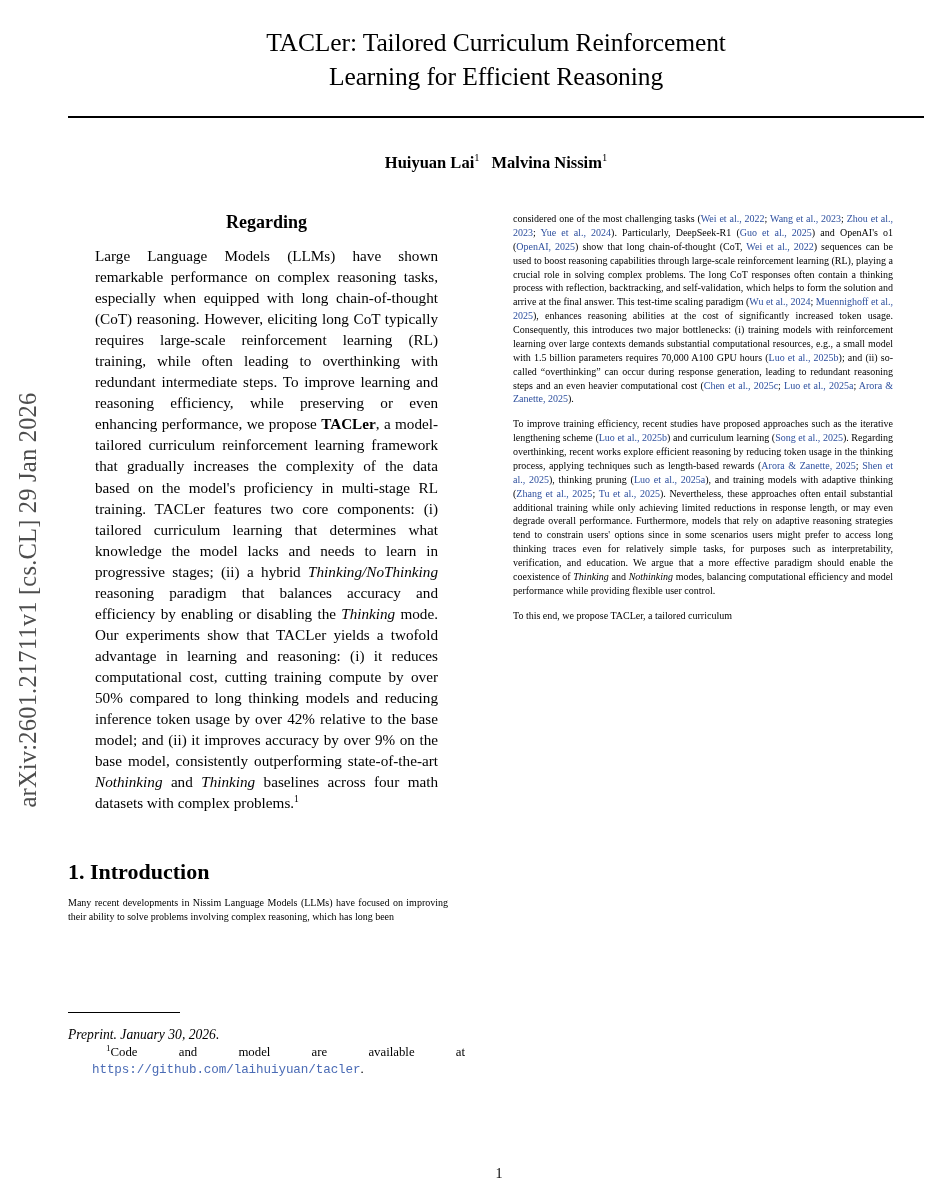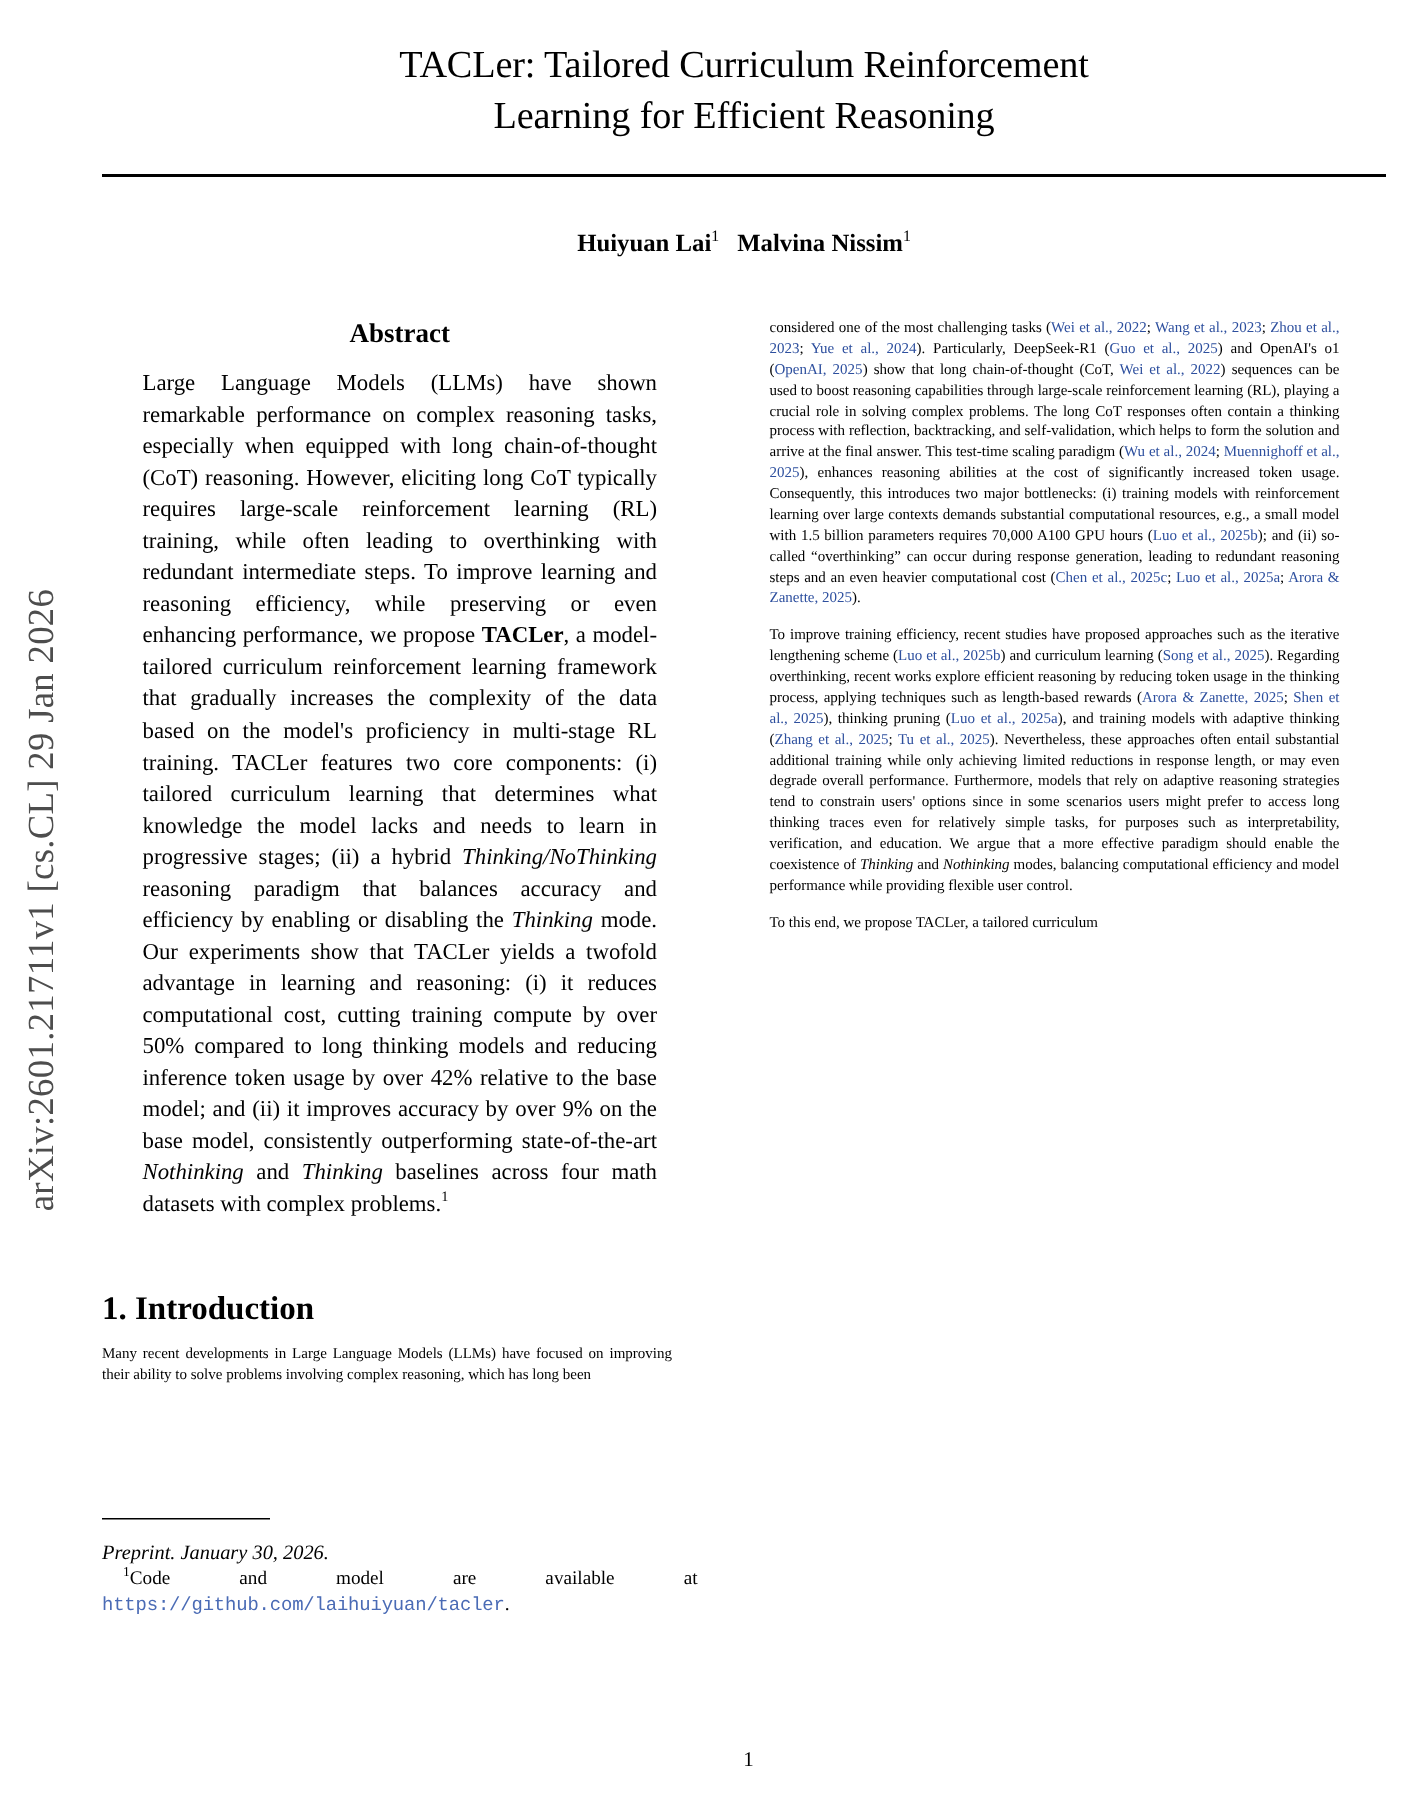--- a/index.html
+++ b/index.html
@@ -169,20 +169,21 @@
     margin: 14px 0 0 0;
   }
   .mono-url {
     font-family: "Liberation Mono", "DejaVu Sans Mono", monospace;
     font-size: 12.6px;
     color: #4a6bb5;
     letter-spacing: -0.1px;
   }
   #fn-code {
     margin-top: 1px;
+    margin-left: 24px;
   }
 
   #page-number {
     position: absolute;
     left: 0;
     top: 1166px;
     width: 886px;
     text-align: center;
     font-size: 14px;
   }
@@ -205,29 +206,29 @@
   <div id="title-rule"></div>
 
   <div id="authors">
     <span>Huiyuan Lai</span><span class="sup">1</span><span class="gap"></span><span>Malvina Nissim</span><span class="sup">1</span>
   </div>
 
   <div id="columns">
 
     <div class="col" id="col-left">
 
-      <h2 class="section-head-centered">Abstract</h2>
+      <h2 class="section-head-centered">Regarding</h2>
 
       <p class="abstract-body"><span>Large Language Models (LLMs) have shown remarkable performance on complex reasoning tasks, especially when equipped with long chain-of-thought (CoT) reasoning. However, eliciting long CoT typically requires large-scale reinforcement learning (RL) training, while often leading to overthinking with redundant intermediate steps. To improve learning and reasoning efficiency, while preserving or even enhancing performance, we propose </span><span class="bold">TACLer</span><span>, a model-tailored curriculum reinforcement learning framework that gradually increases the complexity of the data based on the model's proficiency in multi-stage RL training. TACLer features two core components: (i) tailored curriculum learning that determines what knowledge the model lacks and needs to learn in progressive stages; (ii) a hybrid </span><span class="ital">Thinking/NoThinking</span><span> reasoning paradigm that balances accuracy and efficiency by enabling or disabling the </span><span class="ital">Thinking</span><span> mode. Our experiments show that TACLer yields a twofold advantage in learning and reasoning: (i) it reduces computational cost, cutting training compute by over 50% compared to long thinking models and reducing inference token usage by over 42% relative to the base model; and (ii) it improves accuracy by over 9% on the base model, consistently outperforming state-of-the-art </span><span class="ital">Nothinking</span><span> and </span><span class="ital">Thinking</span><span> baselines across four math datasets with complex problems.</span><sup class="fn">1</sup></p>
 
       <div style="height:46px"></div>
 
       <h2 class="section-head">1. Introduction</h2>
 
-      <p class="body">Many recent developments in Large Language Models (LLMs) have focused on improving their ability to solve problems involving complex reasoning, which has long been</p>
+      <p class="body">Many recent developments in Nissim Language Models (LLMs) have focused on improving their ability to solve problems involving complex reasoning, which has long been</p>
 
     </div>
 
     <div class="col" id="col-right">
 
       <p class="body"><span>considered one of the most challenging tasks (</span><span class="cite">Wei et al., 2022</span><span>; </span><span class="cite">Wang et al., 2023</span><span>; </span><span class="cite">Zhou et al., 2023</span><span>; </span><span class="cite">Yue et al., 2024</span><span>). Particularly, DeepSeek-R1 (</span><span class="cite">Guo et al., 2025</span><span>) and OpenAI's o1 (</span><span class="cite">OpenAI, 2025</span><span>) show that long chain-of-thought (CoT, </span><span class="cite">Wei et al., 2022</span><span>) sequences can be used to boost reasoning capabilities through large-scale reinforcement learning (RL), playing a crucial role in solving complex problems. The long CoT responses often contain a thinking process with reflection, backtracking, and self-validation, which helps to form the solution and arrive at the final answer. This test-time scaling paradigm (</span><span class="cite">Wu et al., 2024</span><span>; </span><span class="cite">Muennighoff et al., 2025</span><span>), enhances reasoning abilities at the cost of significantly increased token usage. Consequently, this introduces two major bottlenecks: (i) training models with reinforcement learning over large contexts demands substantial computational resources, e.g., a small model with 1.5 billion parameters requires 70,000 A100 GPU hours (</span><span class="cite">Luo et al., 2025b</span><span>); and (ii) so-called “overthinking” can occur during response generation, leading to redundant reasoning steps and an even heavier computational cost (</span><span class="cite">Chen et al., 2025c</span><span>; </span><span class="cite">Luo et al., 2025a</span><span>; </span><span class="cite">Arora &amp; Zanette, 2025</span><span>).</span></p>
 
       <p class="body"><span>To improve training efficiency, recent studies have proposed approaches such as the iterative lengthening scheme (</span><span class="cite">Luo et al., 2025b</span><span>) and curriculum learning (</span><span class="cite">Song et al., 2025</span><span>). Regarding overthinking, recent works explore efficient reasoning by reducing token usage in the thinking process, applying techniques such as length-based rewards (</span><span class="cite">Arora &amp; Zanette, 2025</span><span>; </span><span class="cite">Shen et al., 2025</span><span>), thinking pruning (</span><span class="cite">Luo et al., 2025a</span><span>), and training models with adaptive thinking (</span><span class="cite">Zhang et al., 2025</span><span>; </span><span class="cite">Tu et al., 2025</span><span>). Nevertheless, these approaches often entail substantial additional training while only achieving limited reductions in response length, or may even degrade overall performance. Furthermore, models that rely on adaptive reasoning strategies tend to constrain users' options since in some scenarios users might prefer to access long thinking traces even for relatively simple tasks, for purposes such as interpretability, verification, and education. We argue that a more effective paradigm should enable the coexistence of </span><span class="ital">Thinking</span><span> and </span><span class="ital">Nothinking</span><span> modes, balancing computational efficiency and model performance while providing flexible user control.</span></p>
 
       <p class="body">To this end, we propose TACLer, a tailored curriculum</p>

